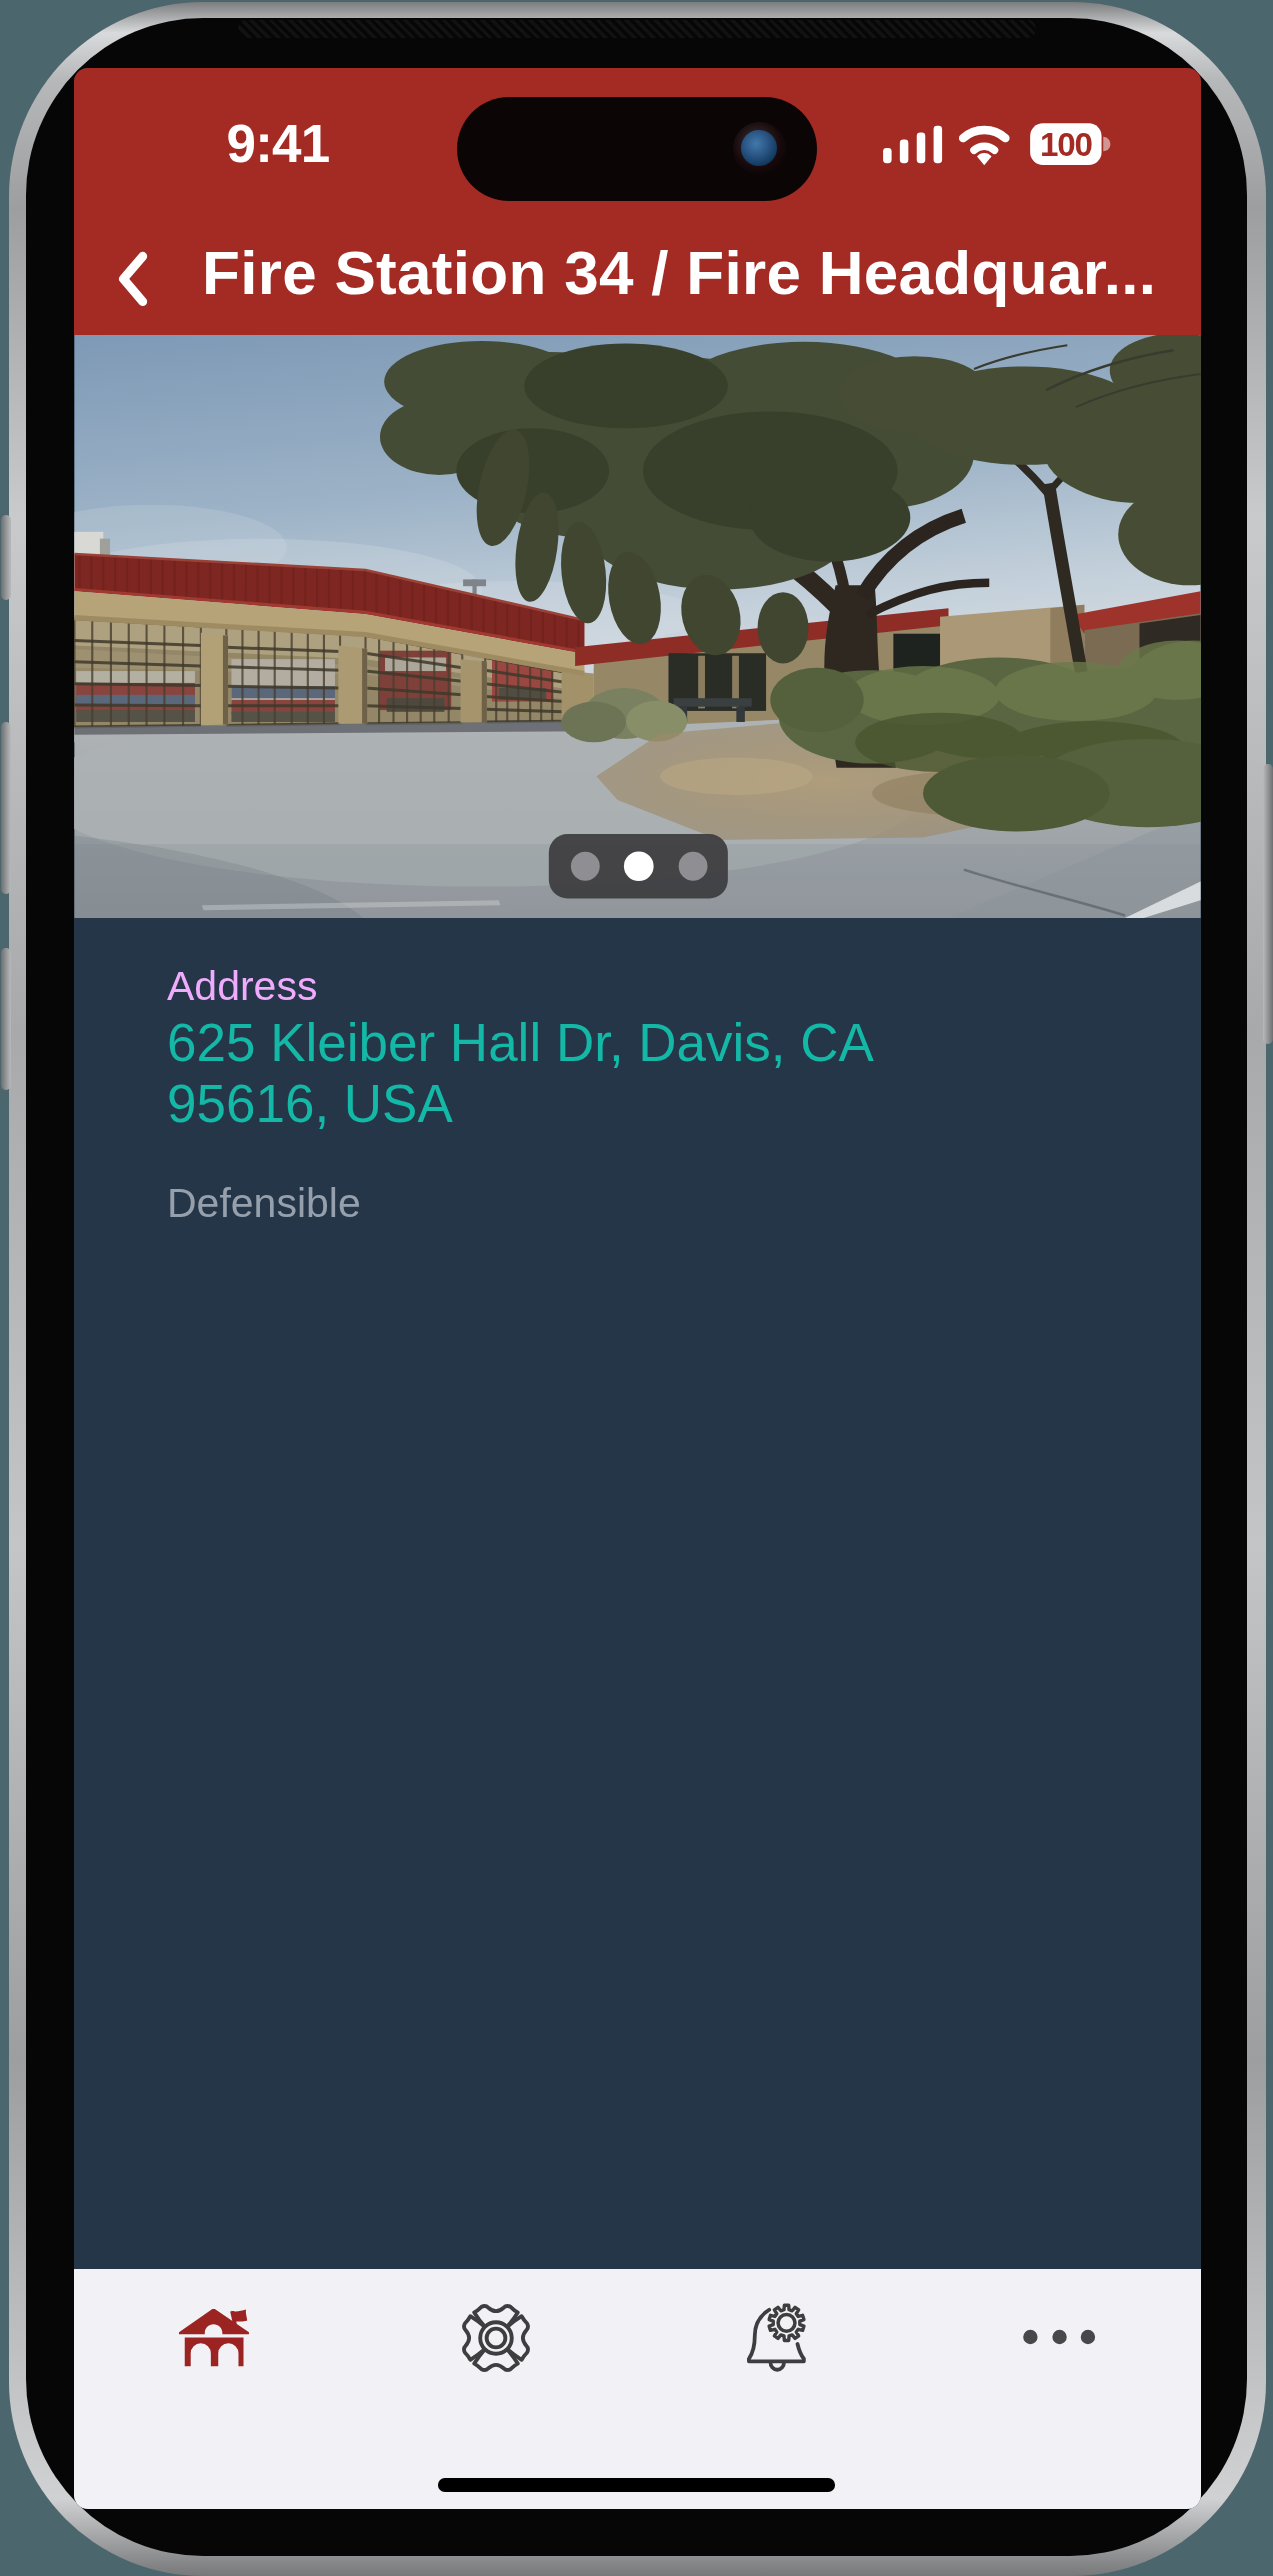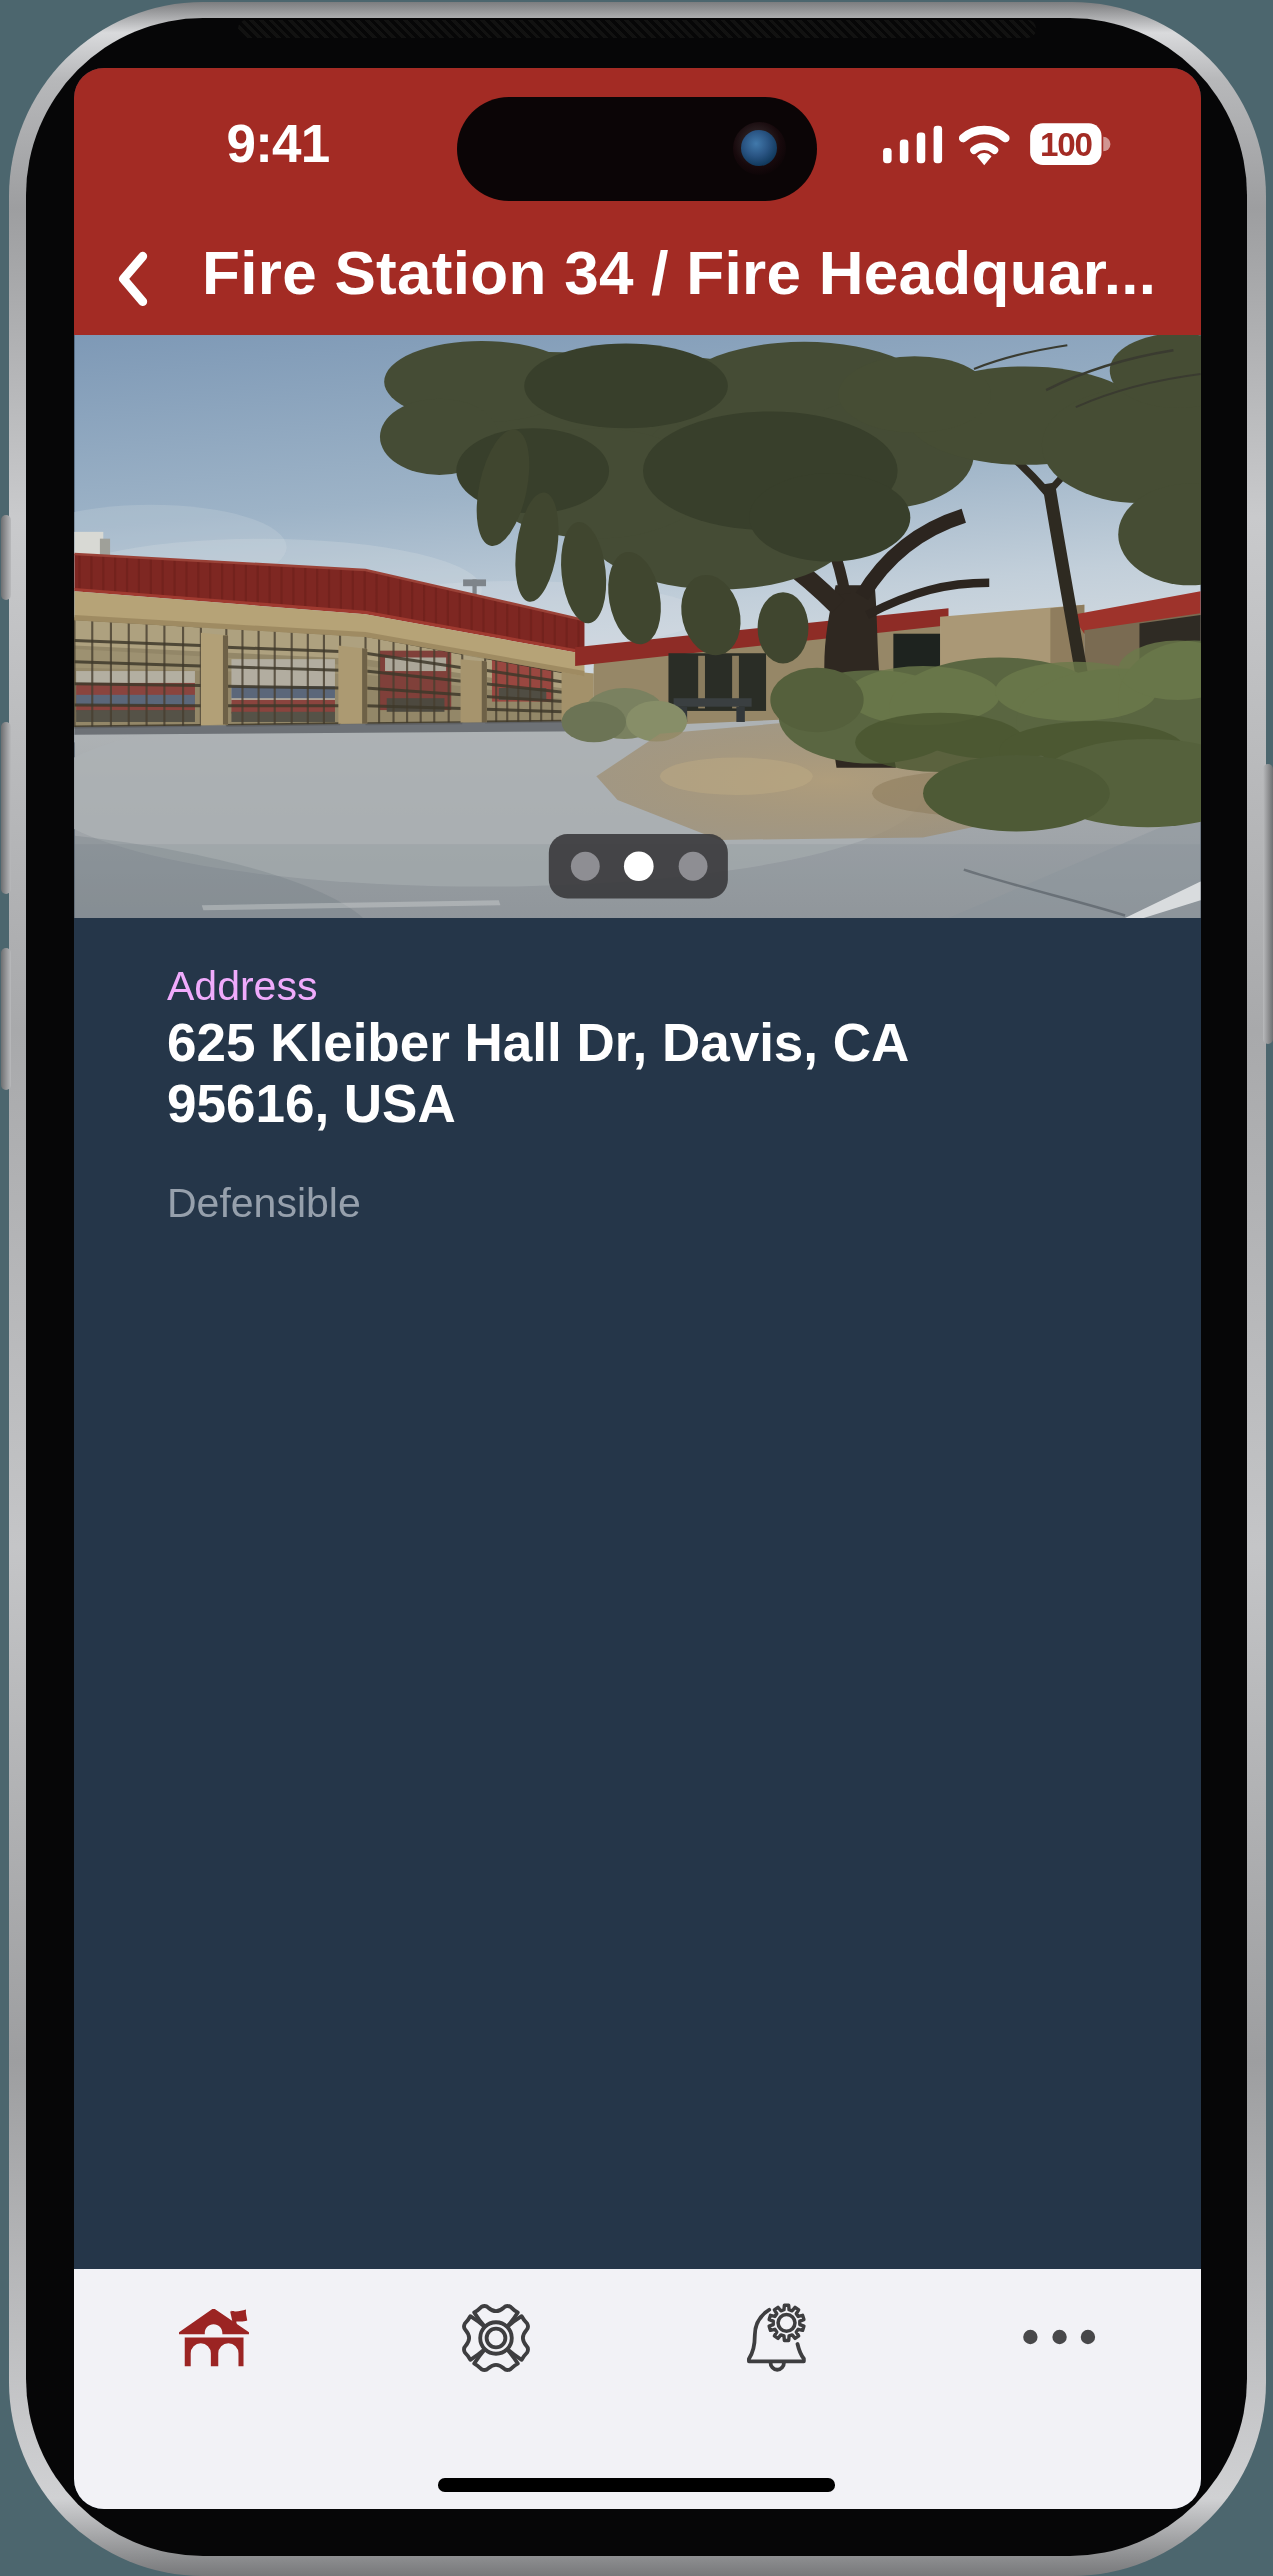--- a/index.html
+++ b/index.html
@@ -16,21 +16,21 @@
 <div class="abs" style="left:0.8px;top:722px;width:10.2px;height:172px;border-radius:5.1px;background:linear-gradient(90deg,#6e6f71,#b9babc);"></div>
 
 <div class="abs" style="left:0.8px;top:948px;width:10.2px;height:142px;border-radius:5.1px;background:linear-gradient(90deg,#6e6f71,#b9babc);"></div>
 
 <div class="abs" style="left:1263px;top:764px;width:10.2px;height:280px;border-radius:5.1px;background:linear-gradient(90deg,#b9babc,#6e6f71);"></div>
 
 <div class="abs" id="bezel" style="left:26px;top:18px;width:1221px;height:2538px;border-radius:177px;background:#060607;"></div>
 
 <div class="abs" style="left:238px;top:20.4px;width:798px;height:18px;background:repeating-linear-gradient(45deg,#1b1b19 0 3.4px,#070707 3.4px 6.8px);opacity:.55;border-radius:8.5px;"></div>
 
-<div class="abs" id="screen" style="left:74px;top:68px;width:1127px;height:2441px;border-radius:30px;background:#253649;overflow:hidden;">
+<div class="abs" id="screen" style="left:74px;top:68px;width:1127px;height:2441px;border-radius:14px;background:#253649;overflow:hidden;">
 
   <div class="abs" style="left:0;top:0;width:1127px;height:267px;background:#A32B24;"></div>
 
   <div class="abs" style="left:102px;top:45px;width:204px;text-align:center;font-size:53px;font-weight:bold;color:#fff;letter-spacing:-0.8px;">9:41</div>
 
   <svg class="abs" style="left:787px;top:51px;" width="255" height="68" viewBox="0 0 300 80">
 
     <g fill="#ffffff">
       <rect x="26" y="34" width="10" height="18" rx="4"></rect>
       <rect x="45.7" y="24" width="10" height="28" rx="4"></rect>
@@ -254,21 +254,21 @@
 
     <ellipse cx="875" cy="430" rx="55" ry="38" fill="#55603C"></ellipse>
 
     <rect x="559" y="588" width="211" height="76" rx="22" fill="#3A3A3C" opacity="0.9"></rect>
     <circle cx="602" cy="626" r="17" fill="#8E8E93"></circle>
     <circle cx="665" cy="626" r="17.5" fill="#FFFFFF"></circle>
     <circle cx="729" cy="626" r="17" fill="#8E8E93"></circle>
   </svg>
 
   <div class="abs" style="left:93px;top:895px;font-size:41px;color:#f0abfc;">Address</div>
-  <div class="abs" style="left:93px;top:944px;font-size:53px;color:#ffffff;line-height:61px;font-weight:bold;">625 Kleiber Hall Dr, Davis, CA<br>95616, USA</div>
+  <div class="abs" style="left:93px;top:944px;font-size:53px;color:#14b8a6;line-height:61px;">625 Kleiber Hall Dr, Davis, CA<br>95616, USA</div>
   <div class="abs" style="left:93px;top:1112px;font-size:41px;color:#96a0ac;">Defensible</div>
 
   <div class="abs" style="left:0;top:2201px;width:1127px;height:240px;background:#F2F2F6;"></div>
 
   <svg class="abs" style="left:105px;top:2241px;" width="70" height="58" viewBox="0 0 82 68" id="ic-home" fill="#9B2423">
     <path d="M61.5,2 C67,4.3 73,1.8 78.5,0.5 C77.8,5 79.5,9.2 80,13.5 C74,15.8 67.5,13.3 63,15.8 C64,11 62,6.5 61.5,2 Z"></path>
     <path d="M60,3 L64.2,2.2 L69,23.5 L64.8,24.8 Z"></path>
     <path d="M40.5,-1 L82,27.2 L82,29.5 L0,29.5 L0,27.2 Z M40.5,18 C34.7,18 30.2,22.4 30.2,28.2 L30.2,29.5 L50.8,29.5 L50.8,28.2 C50.8,22.4 46.3,18 40.5,18 Z" fill-rule="evenodd"></path>
     <path d="M6.7,33.5 L75.6,33.5 L75.6,67 L69.7,67 L69.7,52 A11.85 11.85 0 0 0 46,52 L46,67 L37.3,67 L37.3,52 A11.8 11.8 0 0 0 13.7,52 L13.7,67 L6.7,67 Z"></path>
   </svg>

